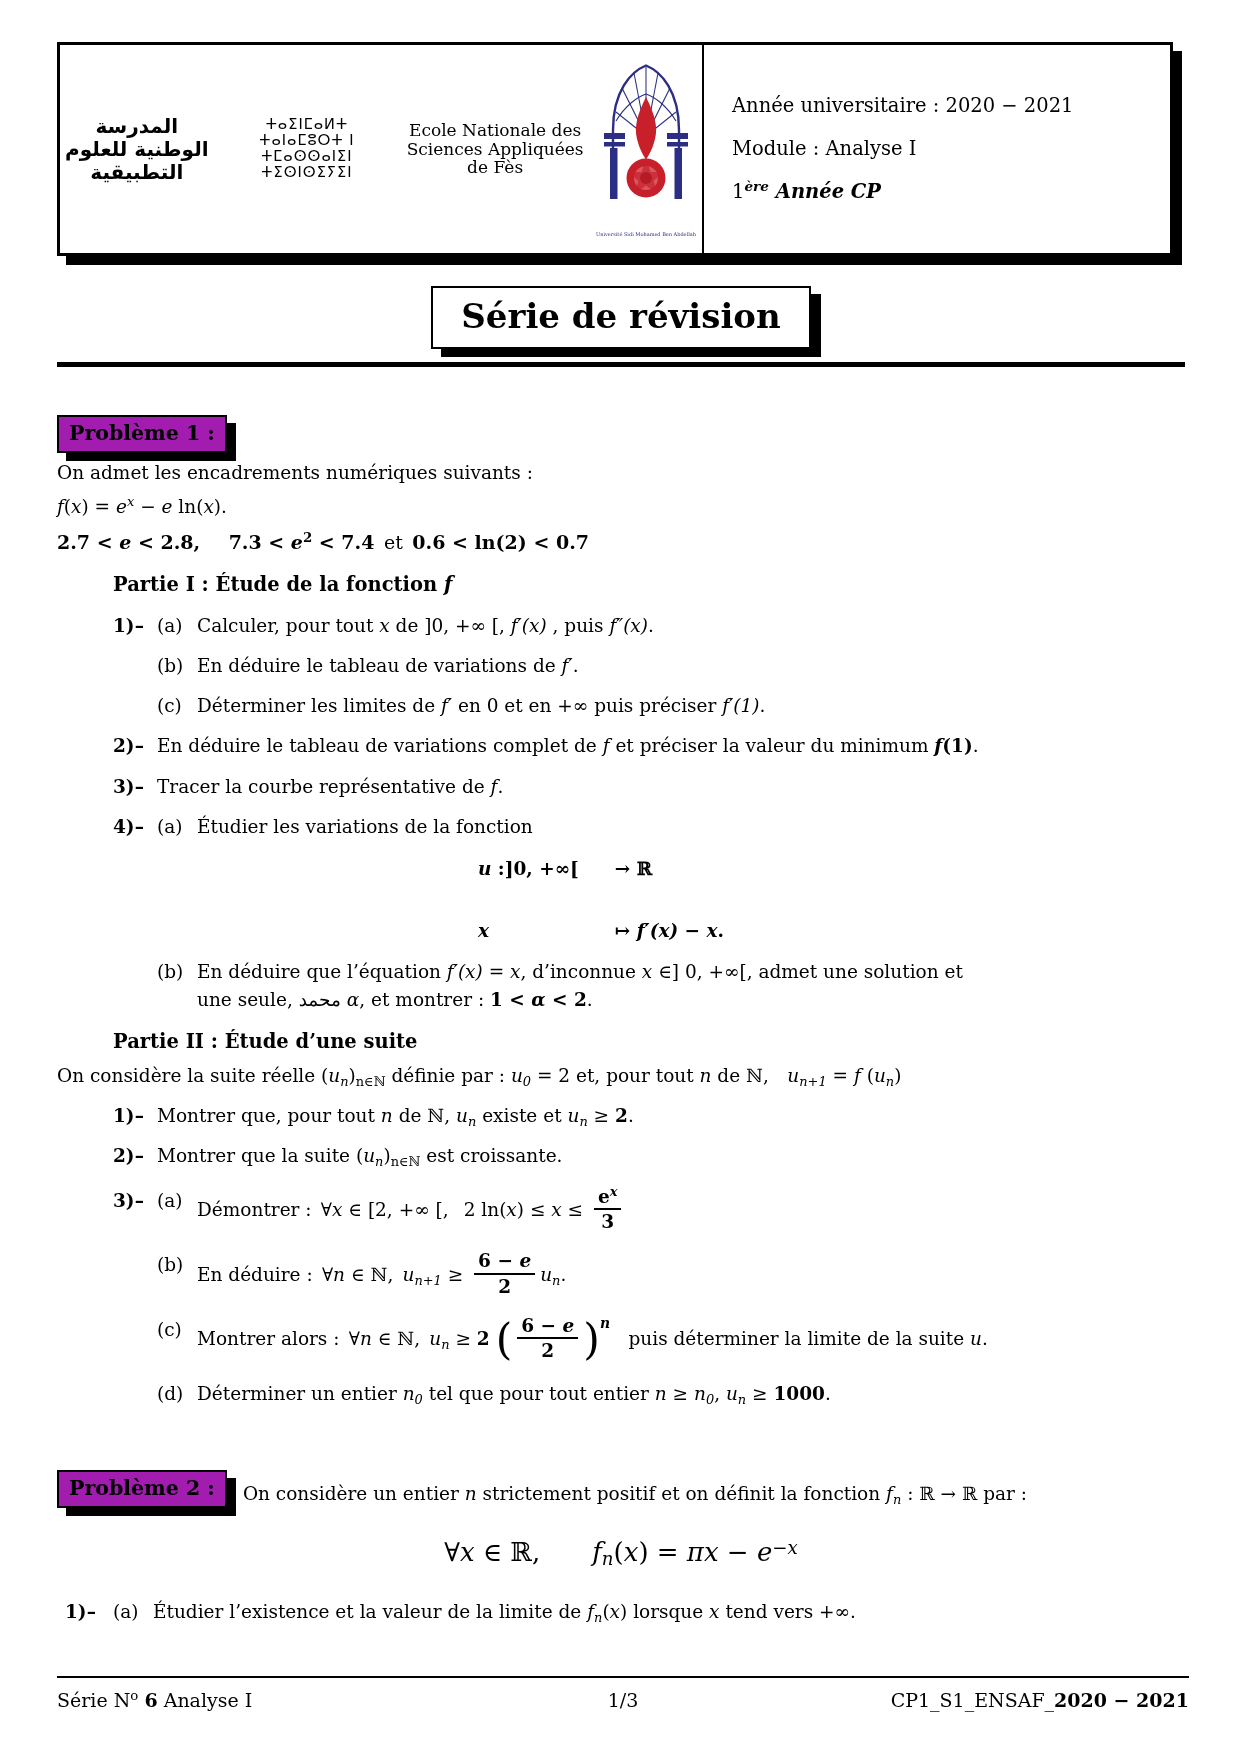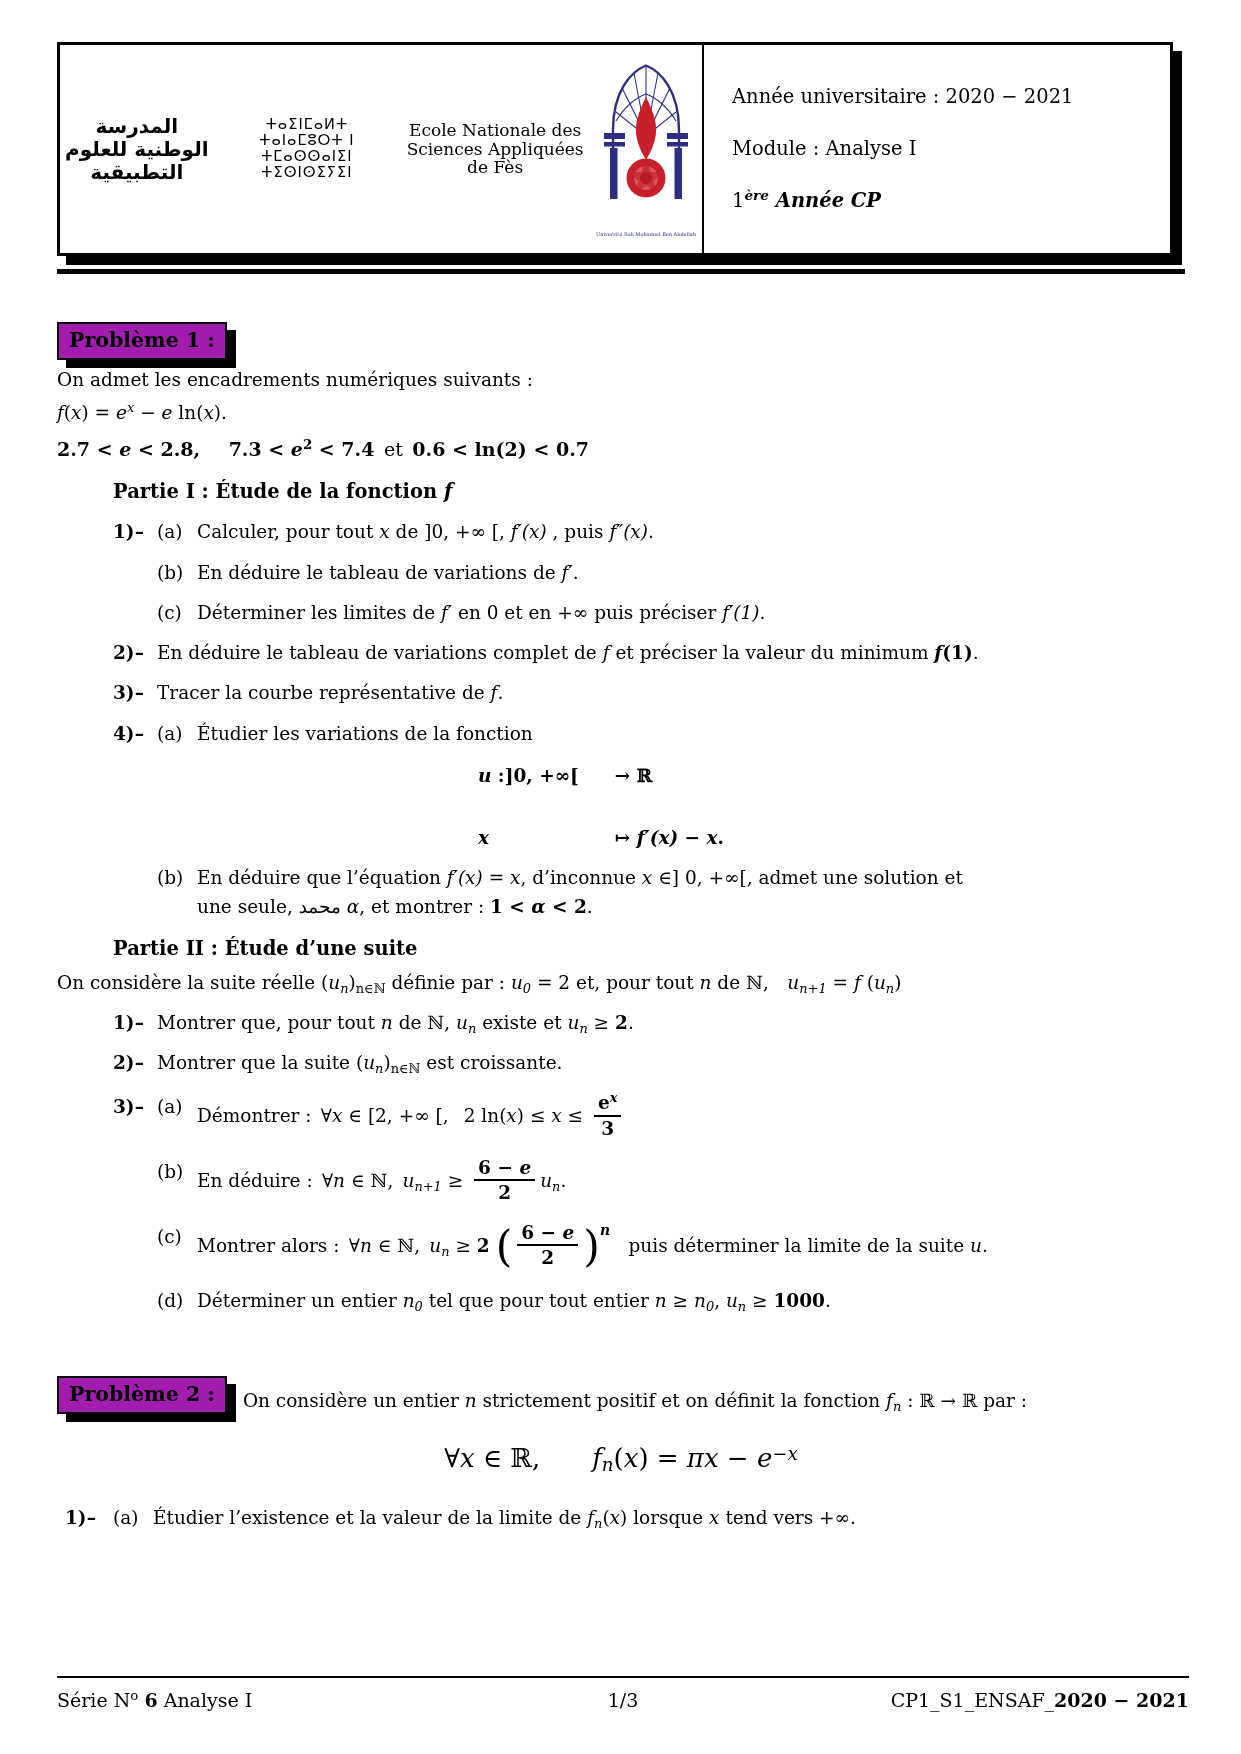--- a/index.html
+++ b/index.html
@@ -34,21 +34,21 @@
     align-items:stretch;
     box-sizing:border-box;
     background:#fff;
   }
   .h-left{flex:1.05;display:flex;flex-direction:row;justify-content:center;align-items:center;text-align:center;gap:15px;padding:6px 4px;}
   .h-org{flex:1;display:flex;flex-direction:column;justify-content:center;align-items:center;text-align:center;gap:15px;padding:6px 4px;}
   .h-arabic{font-family:"DejaVu Sans","Liberation Sans",sans-serif;font-weight:700;font-size:20px;line-height:1.15;}
   .h-tifinagh{font-family:"DejaVu Sans","Liberation Sans",sans-serif;font-size:14.5px;letter-spacing:1px;line-height:1.1;}
   .h-french{font-size:17px;line-height:1.1;}
   .h-logo{flex:0 0 112px;display:flex;flex-direction:column;justify-content:center;align-items:center;}
-  .h-info{flex:0 0 468px;border-left:2px solid #000;display:flex;flex-direction:column;justify-content:center;gap:24px;padding-left:28px;box-sizing:border-box;font-size:19.5px;}
+  .h-info{flex:0 0 468px;border-left:2px solid #000;display:flex;flex-direction:column;justify-content:center;gap:15px;padding-left:28px;box-sizing:border-box;font-size:19.5px;}
   .logo-cap{font-size:5px;line-height:1.2;text-align:center;color:#2b2e83;margin-top:2px;white-space:nowrap;overflow:hidden;width:104px;}
 
   
   .title-wrap{text-align:center;margin-top:30px;}
   .title-box{
     display:inline-block;
     border:2.5px solid #000;
     box-shadow:10px 8px 0 0 #000;
     padding:4px 28px 7px 28px;
     font-size:34px;font-weight:700;
@@ -144,20 +144,23 @@
     </div>
 
 
     <div class="h-info">
       <div>Année universitaire : 2020 − 2021</div>
       <div>Module : Analyse I</div>
       <div><span>1</span><span class="bi sup">ère</span><span class="bi"> Année CP</span></div>
     </div>
   </div>
 
+  <div class="title-wrap">
+    <div class="title-box">Série de révision</div>
+  </div>
   <div class="title-rule"></div>
 
   <div class="prob-row">
     <span class="prob-box">Problème 1 :</span>
   </div>
   <div class="pline">On admet les encadrements numériques suivants :</div>
   <div class="pline"><span class="m">f</span><span>(</span><span class="m">x</span><span>) = </span><span class="m">e</span><span class="m sup">x</span><span> − </span><span class="m">e</span><span> ln(</span><span class="m">x</span><span>).</span></div>
   <div class="bounds"><span class="b">2.7 &lt; </span><span class="bi">e</span><span class="b"> &lt; 2.8,</span><span>  </span><span class="b">7.3 &lt; </span><span class="bi">e</span><span class="b sup">2</span><span class="b"> &lt; 7.4</span><span> et </span><span class="b">0.6 &lt; ln(2) &lt; 0.7</span></div>
 
   <div class="part-head"><span class="b">Partie I : Étude de la fonction </span><span class="bi">f</span></div>

